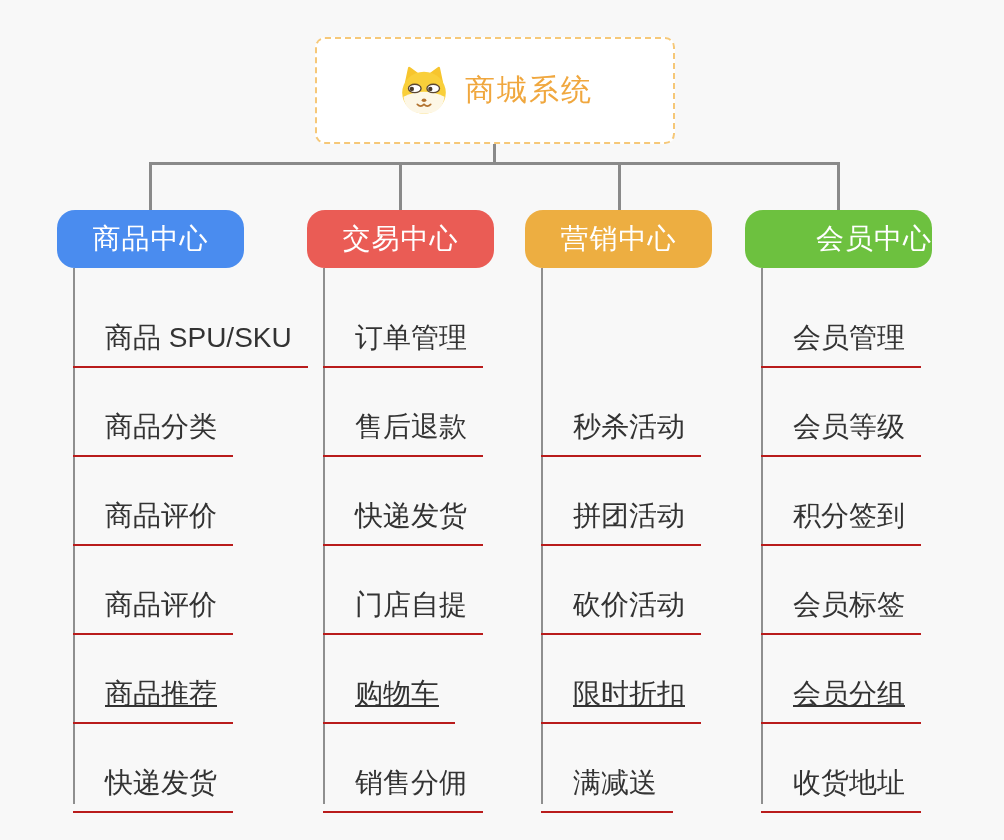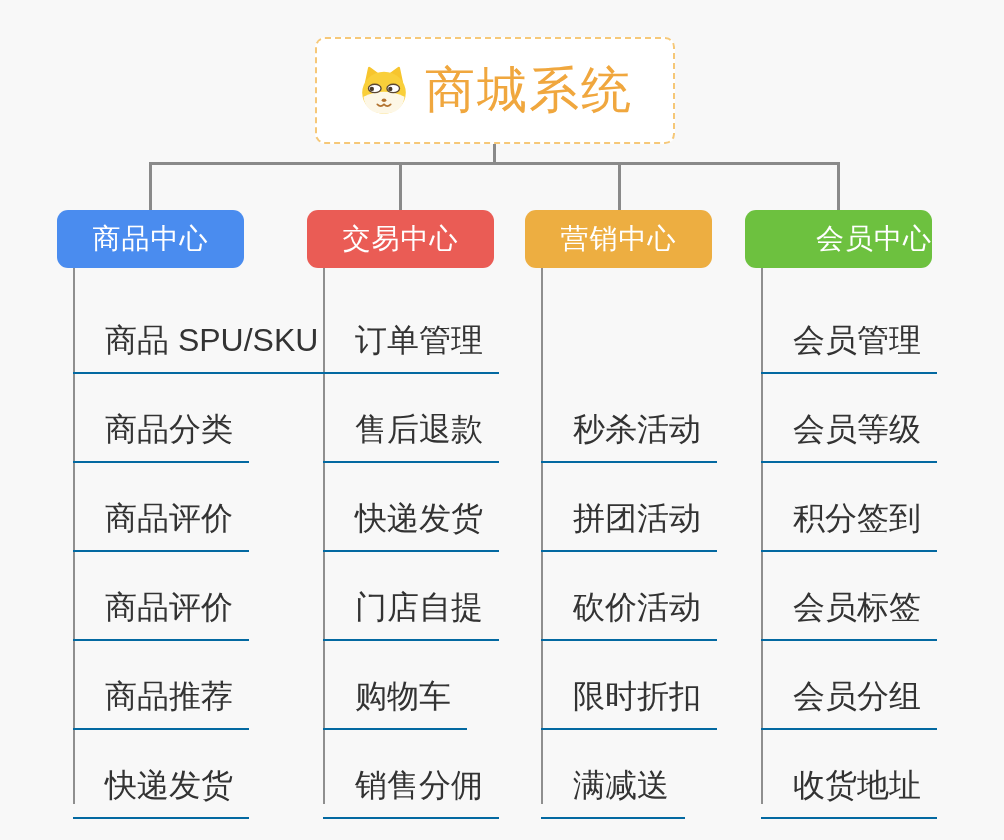--- a/index.html
+++ b/index.html
@@ -21,21 +21,21 @@
     width: 360px; height: 107px;
     background: #ffffff;
     border: 2px dashed #f6c878;
     border-radius: 10px;
     display: flex;
     align-items: center;
     justify-content: center;
     gap: 14px;
   }
   .root-label {
-    font-size: 50px;
+    font-size: 30px;
     letter-spacing: 2px;
     font-weight: 400;
   }
   .root-icon svg { display: block; }
 
   
   .line { position: absolute; background: #8a8a8a; }
   .root-stem   { left: 493px; top: 144px; width: 3px;  height: 20px; }
   .bus         { left: 149px; top: 162px; width: 691px; height: 3px; }
   .drop        { top: 162px; width: 3px; height: 49px; }
@@ -48,21 +48,21 @@
   .branch { position: absolute; top: 210px; width: 187px; height: 600px; }
   .b1 { left: 57px; }
   .b2 { left: 307px; }
   .b3 { left: 525px; }
   .b4 { left: 745px; }
 
   .branch-box {
     position: absolute;
     left: 0; top: 0;
     width: 187px; height: 58px;
-    border-radius: 11px;
+    border-radius: 18px;
     display: flex;
     align-items: center;
     justify-content: center;
     cursor: pointer;
   }
   .branch-label {
     color: #ffffff;
     font-size: 28px;
     letter-spacing: 1px;
   }
@@ -72,31 +72,31 @@
     left: 16px; top: 58px;
     width: 2px; height: 536px;
     background: #8f8f8f;
   }
 
   .item {
     position: absolute;
     left: 16px;
     display: inline-block;
     white-space: nowrap;
-    font-size: 32px;
+    font-size: 28px;
     color: #333333;
     padding: 0 16px 9px 32px;
-    border-bottom: 2px solid #0369a1;
+    border-bottom: 2px solid #b91c1c;
     cursor: pointer;
   }
   .r1 { top: 109px; }
   .r2 { top: 198px; }
   .r3 { top: 287px; }
   .r4 { top: 376px; }
-  .r5 { top: 465px; }
+  .r5 { top: 465px; text-decoration: underline; }
   .r6 { top: 554px; }
 </style>
 </head>
 <body>
 
 <div class="canvas">
 
   <div class="root-node">
     <span class="root-icon">
       <svg width="54" height="52" viewBox="0 0 64 62">

